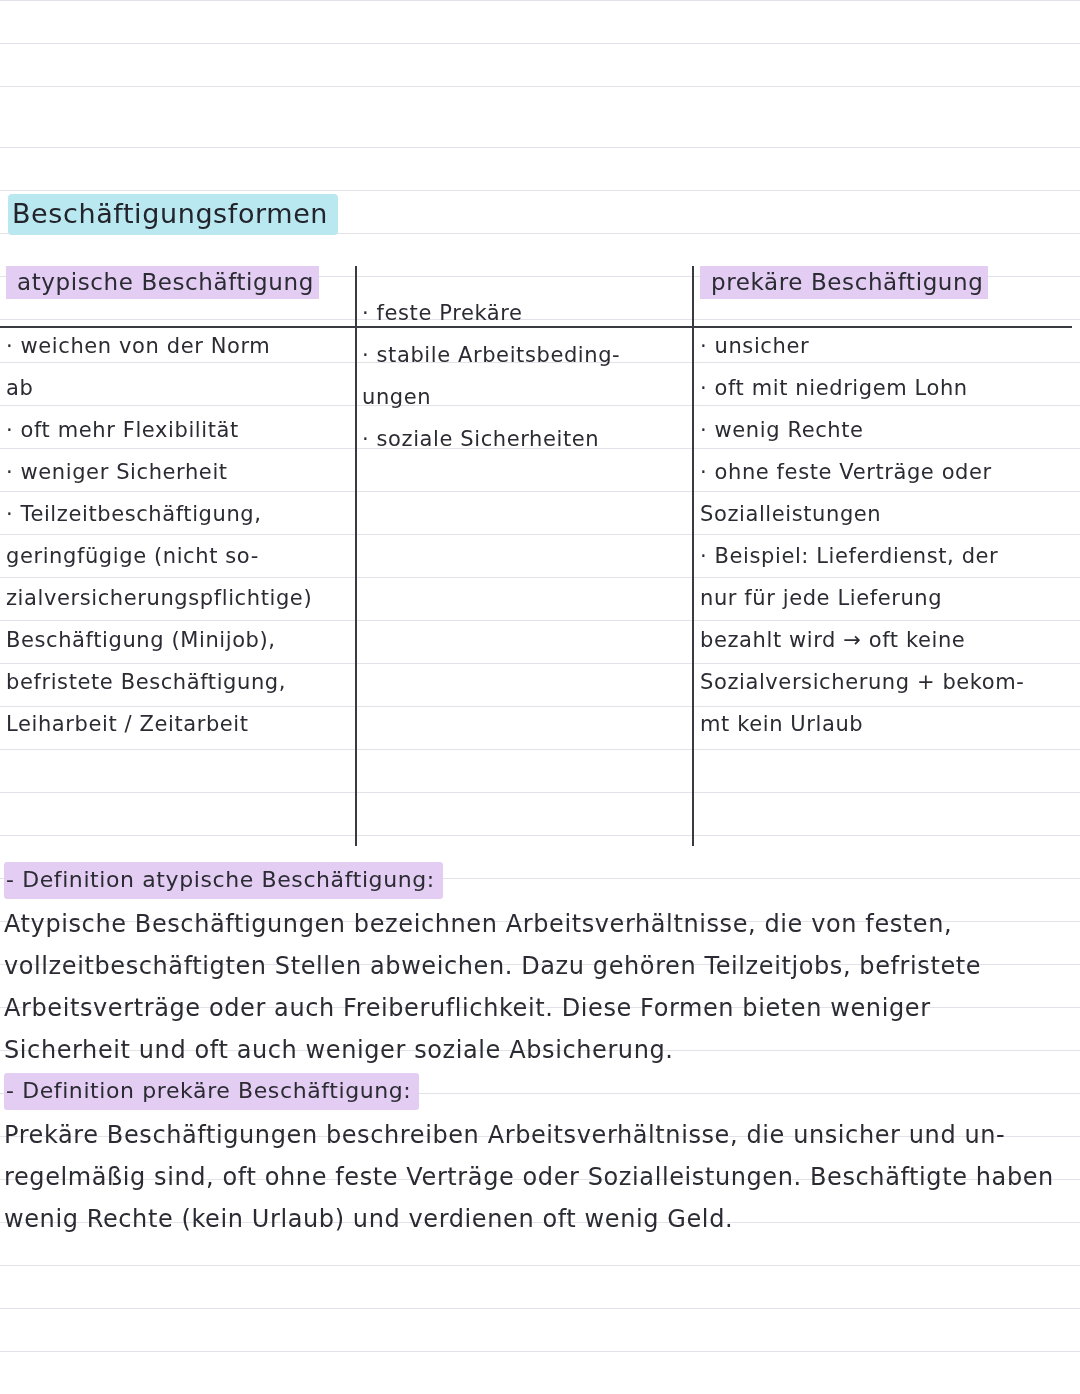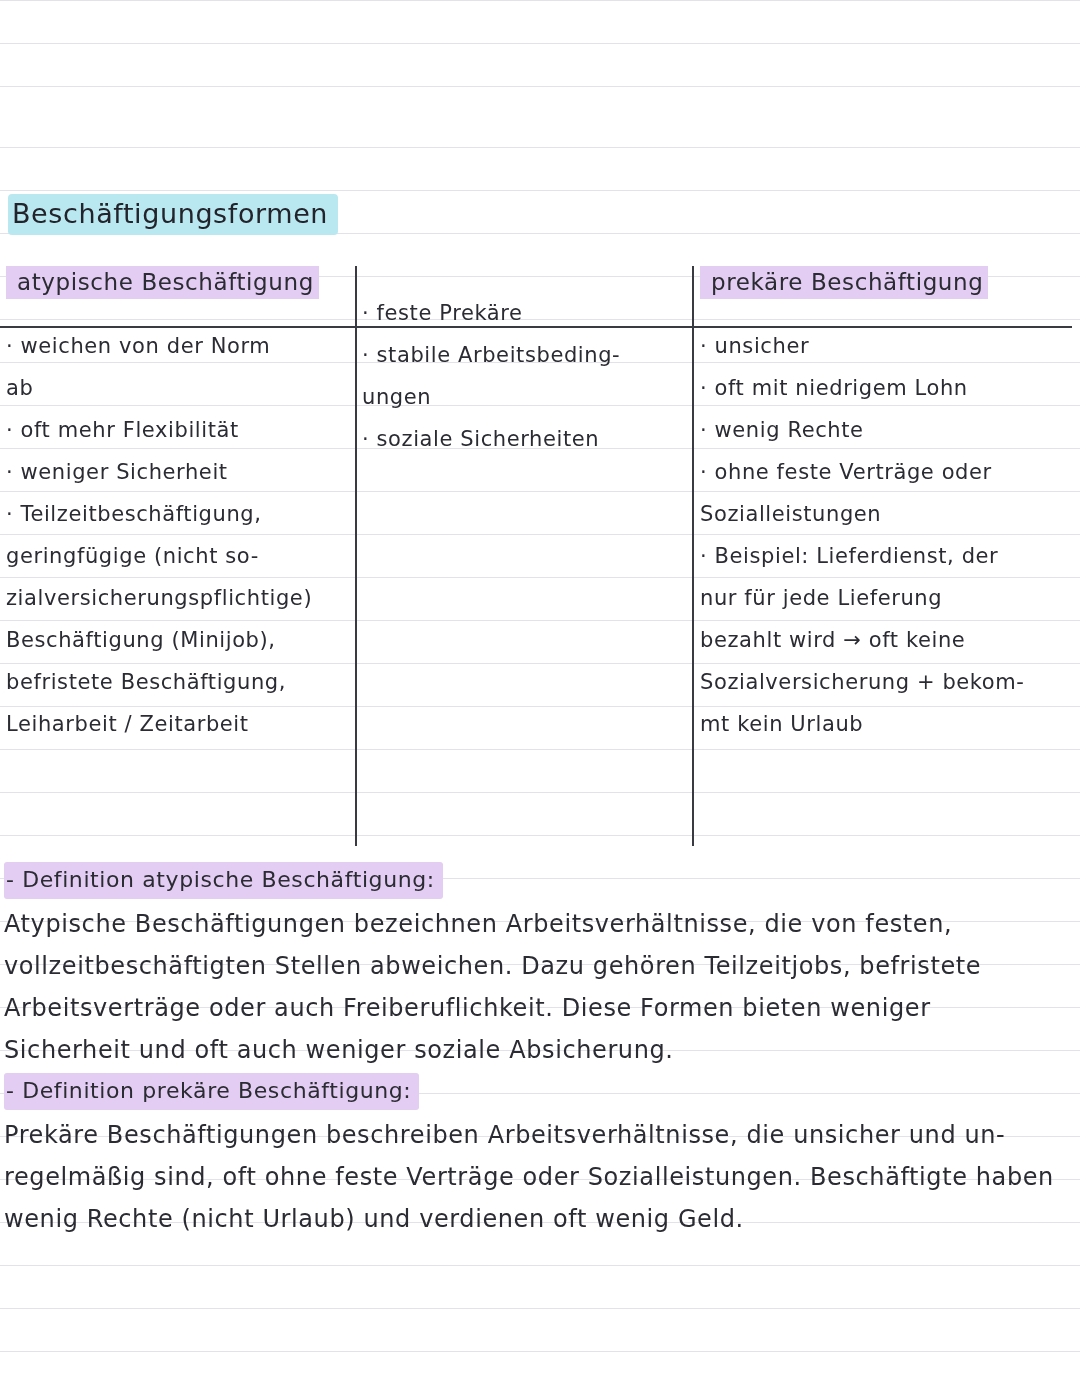--- a/index.html
+++ b/index.html
@@ -200,17 +200,17 @@
       <div class="def-head hand">- Definition atypische Beschäftigung:</div>
       <div class="def-body hand">Atypische Beschäftigungen bezeichnen Arbeitsverhältnisse, die von festen,
 vollzeitbeschäftigten Stellen abweichen. Dazu gehören Teilzeitjobs, befristete
 Arbeitsverträge oder auch Freiberuflichkeit. Diese Formen bieten weniger
 Sicherheit und oft auch weniger soziale Absicherung.</div>
     </div>
     <div class="def-block def-block-2">
       <div class="def-head hand">- Definition prekäre Beschäftigung:</div>
       <div class="def-body hand">Prekäre Beschäftigungen beschreiben Arbeitsverhältnisse, die unsicher und un-
 regelmäßig sind, oft ohne feste Verträge oder Sozialleistungen. Beschäftigte haben
-wenig Rechte (nicht Urlaub) und verdienen oft wenig Geld.</div>
+wenig Rechte (kein Urlaub) und verdienen oft wenig Geld.</div>
     </div>
   </div>
 
 </div>
 
 </body></html>

